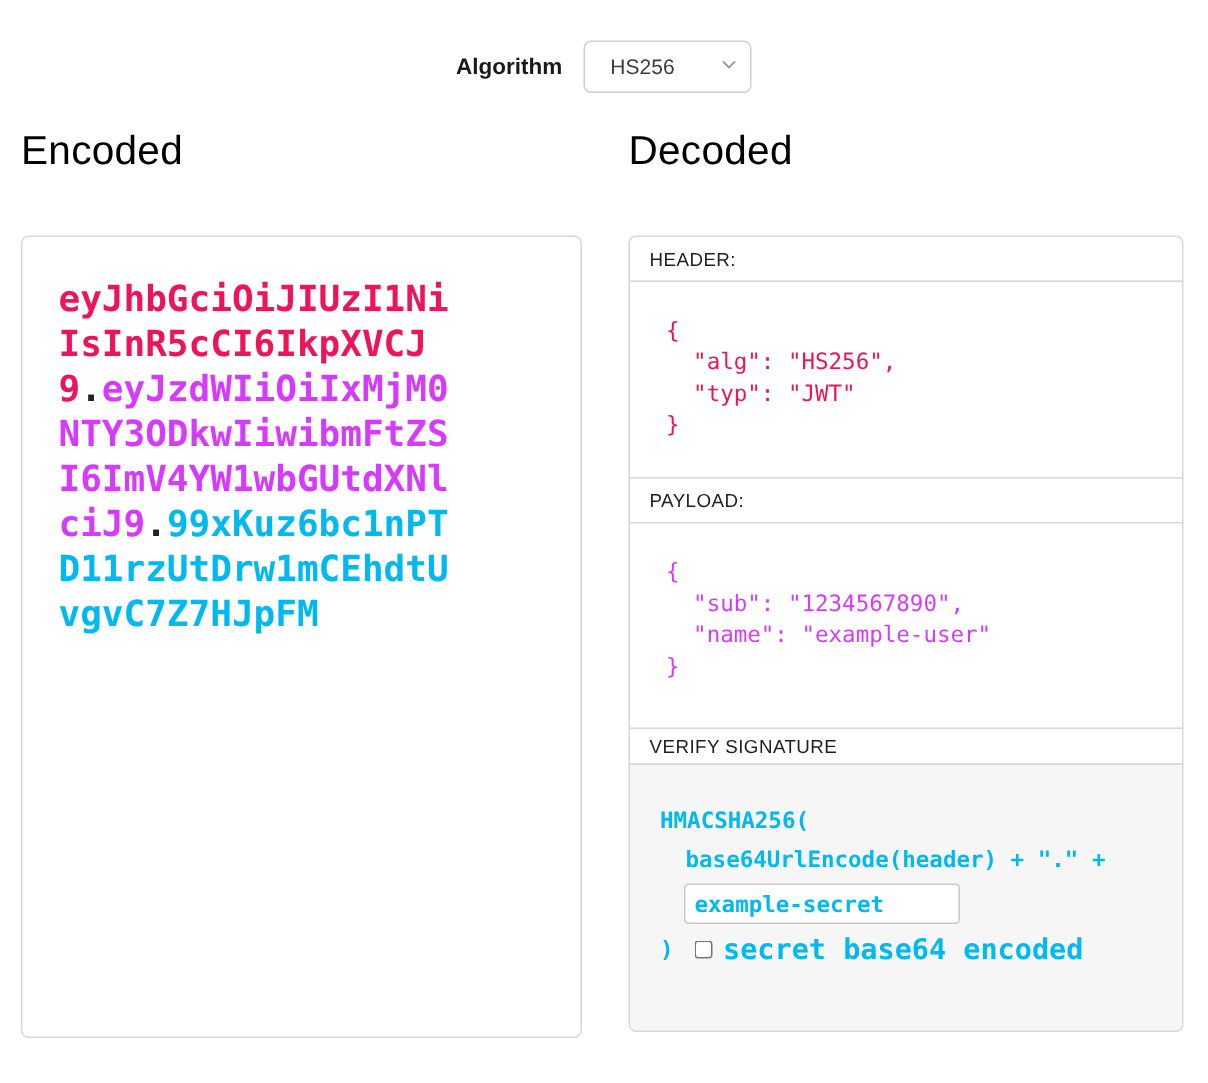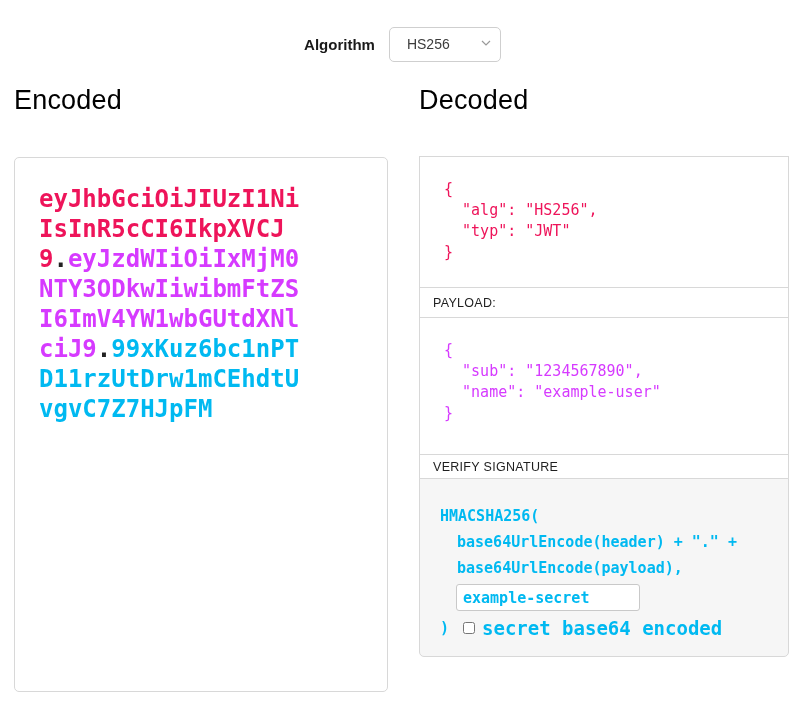--- a/index.html
+++ b/index.html
@@ -126,40 +126,40 @@
     <div class="encoded-panel">
       <div class="token"><span class="tok-header">eyJhbGciOiJIUzI1NiIsInR5cCI6IkpXVCJ9</span><span class="tok-dot">.</span><span class="tok-payload">eyJzdWIiOiIxMjM0NTY3ODkwIiwibmFtZSI6ImV4YW1wbGUtdXNlciJ9</span><span class="tok-dot">.</span><span class="tok-signature">99xKuz6bc1nPTD11rzUtDrw1mCEhdtUvgvC7Z7HJpFM</span></div>
     </div>
   </div>
 
   <div class="col-right">
     <div class="section-title">Decoded</div>
 
     <div class="decoded-panel">
 
+      <div class="sec-label first">HEADER:</div>
       <div class="sec-content header-json">
         <div class="json-line">{</div>
         <div class="json-line">  "alg": "HS256",</div>
         <div class="json-line">  "typ": "JWT"</div>
         <div class="json-line">}</div>
       </div>
 
       <div class="sec-label">PAYLOAD:</div>
       <div class="sec-content payload-json">
         <div class="json-line">{</div>
         <div class="json-line">  "sub": "1234567890",</div>
         <div class="json-line">  "name": "example-user"</div>
         <div class="json-line">}</div>
       </div>
 
       <div class="sec-label small">VERIFY SIGNATURE</div>
       <div class="sec-content signature">
         <div class="sig-line">HMACSHA256(</div>
         <div class="sig-line sig-indent">base64UrlEncode(header) + "." +</div>
-        <div class="sig-line sig-indent">base64UrlEncode(payload),</div>
         <input class="secret-input" type="text" value="example-secret" style="">
         <div class="sig-close-row">
           <span class="sig-line">)</span>
           <input type="checkbox" class="b64-checkbox" style="">
           <span class="b64-label">secret base64 encoded</span>
         </div>
       </div>
 
     </div>
   </div>

